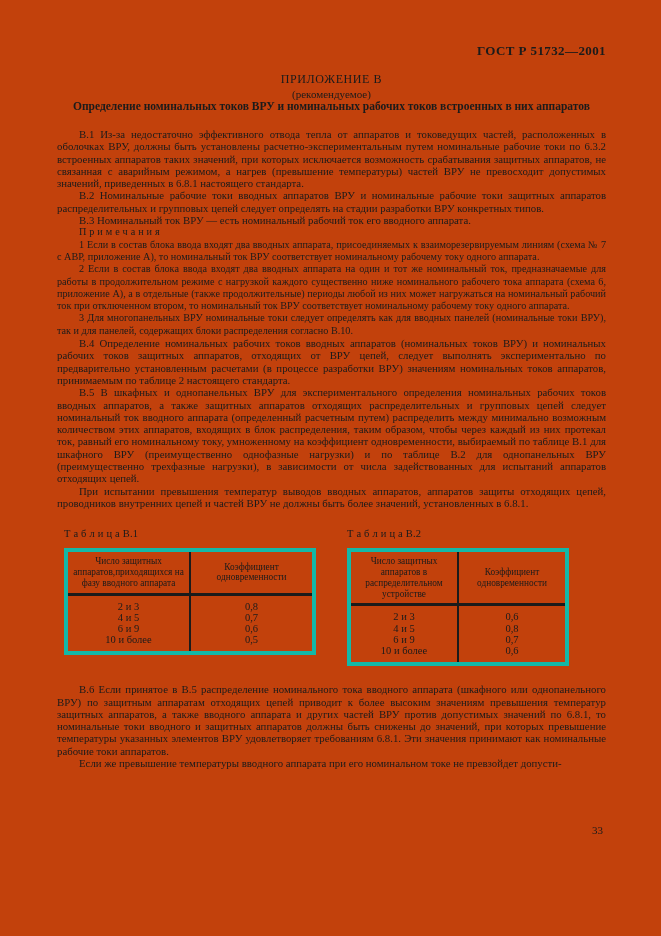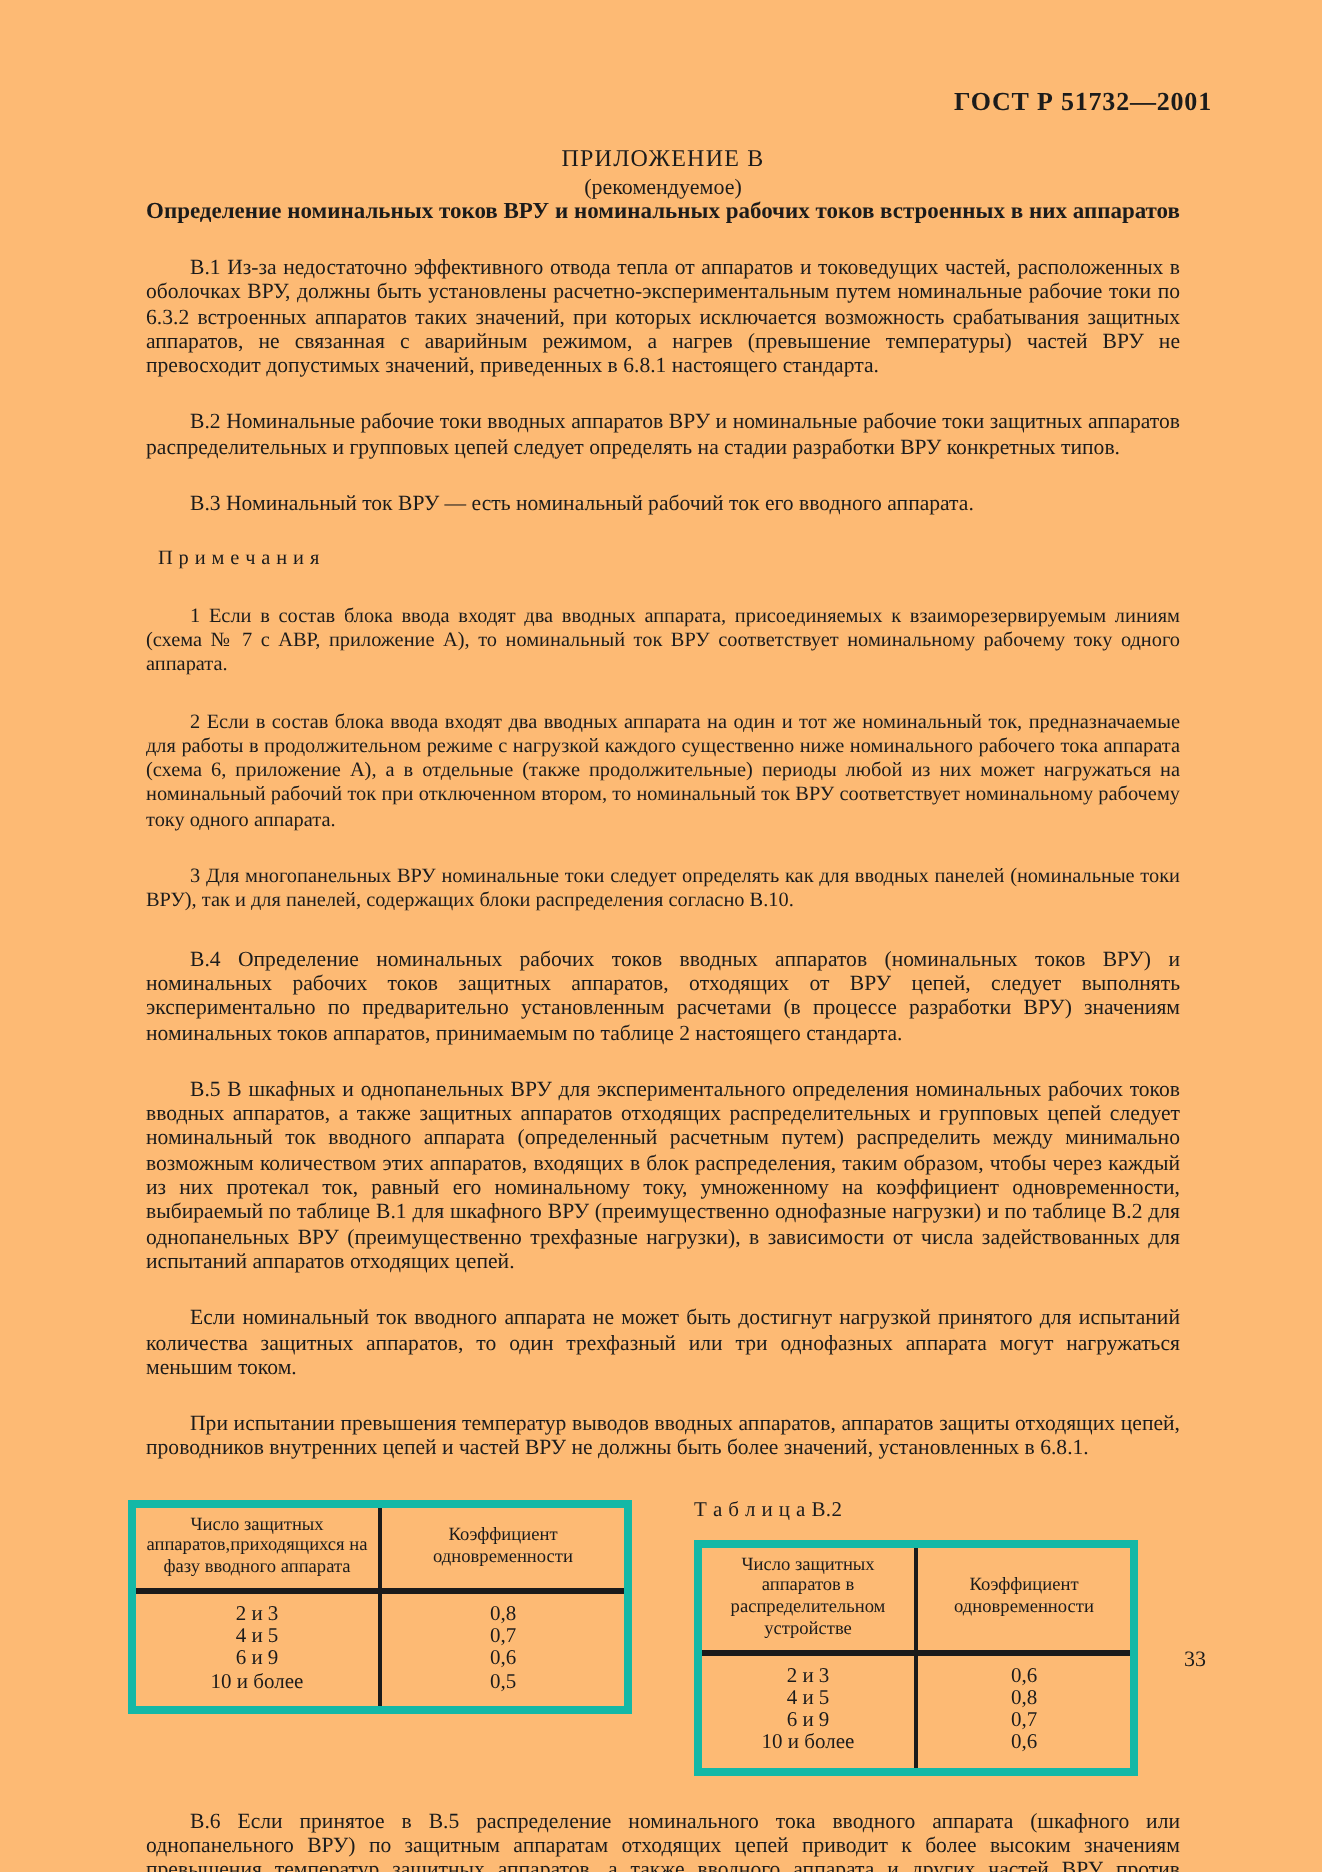--- a/index.html
+++ b/index.html
@@ -1,31 +1,31 @@
 <!DOCTYPE html>
 <html><head>
 <meta charset="utf-8">
 <style>
   html,body { margin:0; padding:0; background:#e8e8e8; }
   .page {
     position:relative; width:661px; height:936px; margin:0 auto;
-    background:#fdba74; color:#1b1b1b; overflow:hidden;
+    background:#c2410c; color:#1b1b1b; overflow:hidden;
     font-family:"Liberation Serif","DejaVu Serif",serif;
   }
   .doc-ref {
     position:absolute; top:43px; left:57px; width:549px;
     text-align:right; font-weight:bold; font-size:13px; letter-spacing:0.4px;
   }
   .content { position:absolute; left:57px; top:72px; width:549px; }
   .appendix-title { text-align:center; font-size:12px; letter-spacing:0.6px; }
   .appendix-sub   { text-align:center; font-size:11px; margin-top:1px; }
   .main-heading   { text-align:center; font-weight:bold; font-size:11.5px; }
   .body-text { margin-top:16px; }
   p.para {
-    margin:16px; text-indent:22px; text-align:justify;
+    margin:0; text-indent:22px; text-align:justify;
     font-size:10.8px; line-height:12.3px;
   }
   .notes p.para { font-size:10.2px; }
   .notes-label { margin:0; text-indent:22px; font-size:10.2px; letter-spacing:0.2px; line-height:12.3px; }
 
   .tables-row { display:flex; margin-top:19px; }
   .tbl-block-1 { margin-left:7px;  width:252px; }
   .tbl-block-2 { margin-left:31px; width:222px; }
   .tbl-label { font-size:10.5px; margin:0 0 9px 0; letter-spacing:0.2px; }
   table.gtable { width:100%; border-collapse:collapse; border:4px solid #14b8a6; table-layout:fixed; }
@@ -63,27 +63,27 @@
 
       <div class="notes">
         <p class="notes-label">П р и м е ч а н и я</p>
         <p class="para">1  Если в состав блока ввода входят два вводных аппарата, присоединяемых к взаиморезервируемым линиям (схема № 7 с АВР, приложение А), то номинальный ток ВРУ соответствует номинальному рабочему току одного аппарата.</p>
         <p class="para">2  Если в состав блока ввода входят два вводных аппарата на один и тот же номинальный ток, предназначаемые для работы в продолжительном режиме с нагрузкой каждого существенно ниже номинального рабочего тока аппарата (схема 6, приложение А), а в отдельные (также продолжительные) периоды любой из них может нагружаться на номинальный рабочий ток при отключенном втором, то номинальный ток ВРУ соответствует номинальному рабочему току одного аппарата.</p>
         <p class="para">3  Для многопанельных ВРУ номинальные токи следует определять как для вводных панелей (номинальные токи ВРУ), так и для панелей, содержащих блоки распределения согласно В.10.</p>
       </div>
 
       <p class="para">В.4  Определение номинальных рабочих токов вводных аппаратов (номинальных токов ВРУ) и номинальных рабочих токов защитных аппаратов, отходящих от ВРУ цепей, следует выполнять экспериментально по предварительно установленным расчетами (в процессе разработки ВРУ) значениям номинальных токов аппаратов, принимаемым по таблице 2 настоящего стандарта.</p>
       <p class="para">В.5  В шкафных и однопанельных ВРУ для экспериментального определения номинальных рабочих токов вводных аппаратов, а также защитных аппаратов отходящих распределительных и групповых цепей следует номинальный ток вводного аппарата (определенный расчетным путем) распределить между минимально возможным количеством этих аппаратов, входящих в блок распределения, таким образом, чтобы через каждый из них протекал ток, равный его номинальному току, умноженному на коэффициент одновременности, выбираемый по таблице В.1 для шкафного ВРУ (преимущественно однофазные нагрузки) и по таблице В.2 для однопанельных ВРУ (преимущественно трехфазные нагрузки), в зависимости от числа задействованных для испытаний аппаратов отходящих цепей.</p>
-      <p class="para">Если номинальный ток вводного аппарата не может быть достигнут нагрузкой принятого для испытаний количества защитных аппаратов, то один трехфазный или три однофазных аппарата могут нагружаться меньшим током.</p>
       <p class="para">При испытании превышения температур выводов вводных аппаратов, аппаратов защиты отходящих цепей, проводников внутренних цепей и частей ВРУ не должны быть более значений, установленных в 6.8.1.</p>
     </div>
 
     <div class="tables-row">
 
       <div class="tbl-block-1">
+        <p class="tbl-label">Т а б л и ц а  В.1</p>
         <table class="gtable">
           <thead>
             <tr>
               <th>Число защитных аппаратов,приходящихся на фазу вводного аппарата</th>
               <th>Коэффициент одновременности</th>
             </tr>
           </thead>
           <tbody>
             <tr class="first">
               <td>2 и 3</td>

